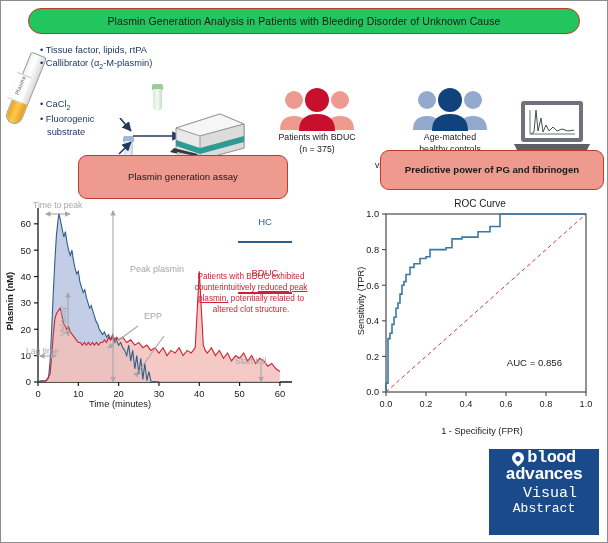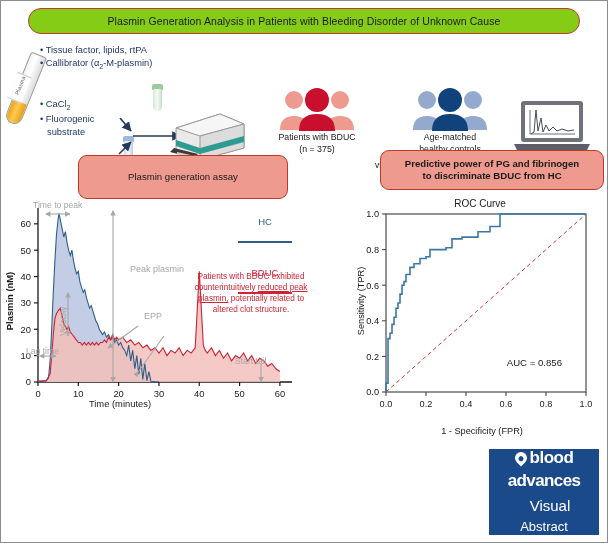--- a/index.html
+++ b/index.html
@@ -6,21 +6,21 @@
   body{
     width:608px;height:543px;background:#ffffff;
     font-family:"Liberation Sans", sans-serif;
     color:#231f20;overflow:hidden;position:relative;
   }
   .frame{position:absolute;inset:0;border:1px solid #8d8d8d;box-sizing:border-box;}
 
   
   .title-banner{
     position:absolute;left:28px;top:8px;width:552px;height:26px;
-    background:#84cc16;border:1.4px solid #c0392b;border-radius:13px;
+    background:#22c55e;border:1.4px solid #c0392b;border-radius:13px;
     display:flex;align-items:center;justify-content:center;box-sizing:border-box;
   }
   .title-banner span{font-size:10.5px;color:#1a1a1a;letter-spacing:.1px;}
 
   
   .methods{position:absolute;left:0;top:40px;width:608px;height:105px;}
   .bullets{position:absolute;font-size:9.3px;color:#1f3864;line-height:1.45;}
   .bullets.top{left:40px;top:4px;}
   .bullets.bottom{left:40px;top:58px;}
   .bullets div{white-space:nowrap;}
@@ -88,21 +88,21 @@
     font-size:8.2px;color:#cf2233;line-height:1.34;
   }
   .conclusion u{text-decoration:underline;}
 
   
   .roc-panel{position:absolute;left:352px;top:196px;width:256px;height:245px;}
   .roc-title{position:absolute;left:0;top:2px;width:256px;text-align:center;font-size:10px;color:#1a1a1a;}
 
   
   .logo{position:absolute;left:489px;top:449px;width:110px;height:86px;background:#1b4a8a;
-    display:flex;flex-direction:column;align-items:center;justify-content:space-between;color:#fff;}
+    display:flex;flex-direction:column;align-items:center;justify-content:flex-start;color:#fff;font-family:Liberation Mono, monospace;}
   .logo .l1{display:flex;align-items:center;font-size:17px;font-weight:bold;letter-spacing:-.5px;line-height:1;}
   .logo .l2{font-size:17px;font-weight:bold;letter-spacing:-.6px;line-height:1.05;}
   .logo .l3{font-size:15px;line-height:1.15;margin-top:1px;margin-left:12px;}
   .logo .l4{font-size:13px;line-height:1.15;}
   .drop{width:12px;height:12px;background:#fff;border-radius:50% 50% 50% 0;
     transform:rotate(-45deg);margin-right:3px;position:relative;}
   .drop:after{content:"";position:absolute;left:2.5px;top:4px;width:5px;height:5px;
     background:#1b4a8a;border-radius:50%;}
 </style>
 </head>
@@ -209,21 +209,20 @@
     <rect x="30" y="54" width="20" height="2" rx="1" fill="#9a9da4"></rect>
   </svg>
 </div>
 
 <div class="sec-banner sec-left">
   <span>Plasmin generation assay</span>
 </div>
 <div class="sec-banner sec-right">
   <span>
     <span>Predictive power of PG and fibrinogen</span><br>
-    <span>to discriminate BDUC from HC</span>
   </span>
 </div>
 
 <div class="pg-panel">
 
   <svg id="pg-svg" width="320" height="215" viewBox="0 0 320 215">
 
     <line id="pg-yaxis" stroke="#1a1a1a" stroke-width="1.3" x1="38" y1="12" x2="38" y2="186"></line>
     <line id="pg-xaxis" stroke="#1a1a1a" stroke-width="1.3" x1="38" y1="186" x2="292" y2="186"></line>
     <g id="pg-yticks">

